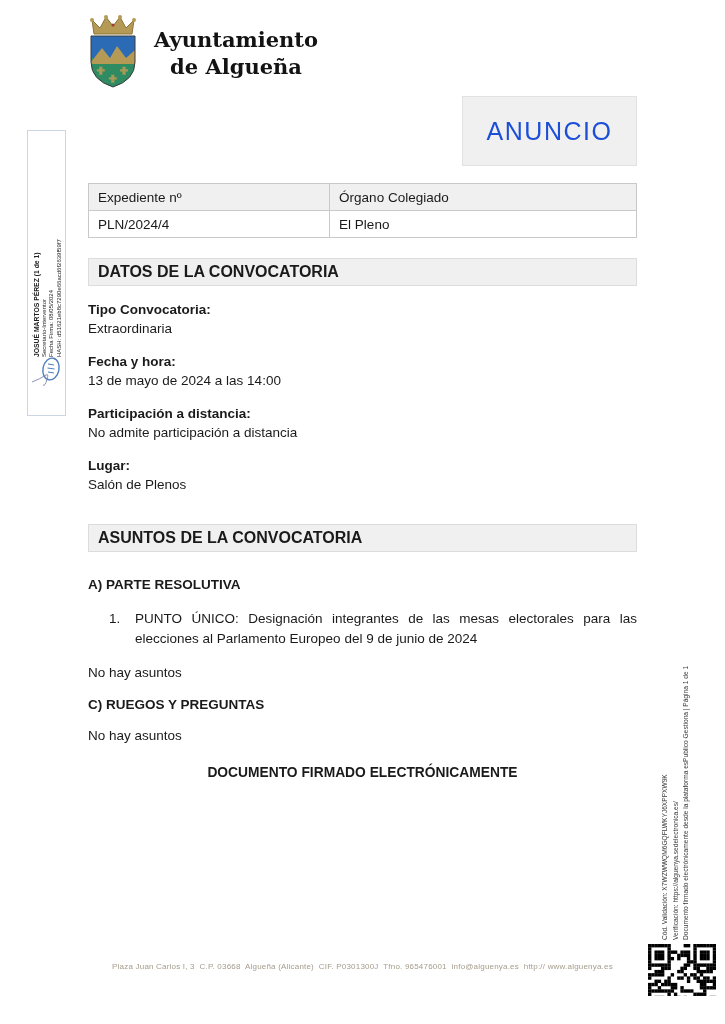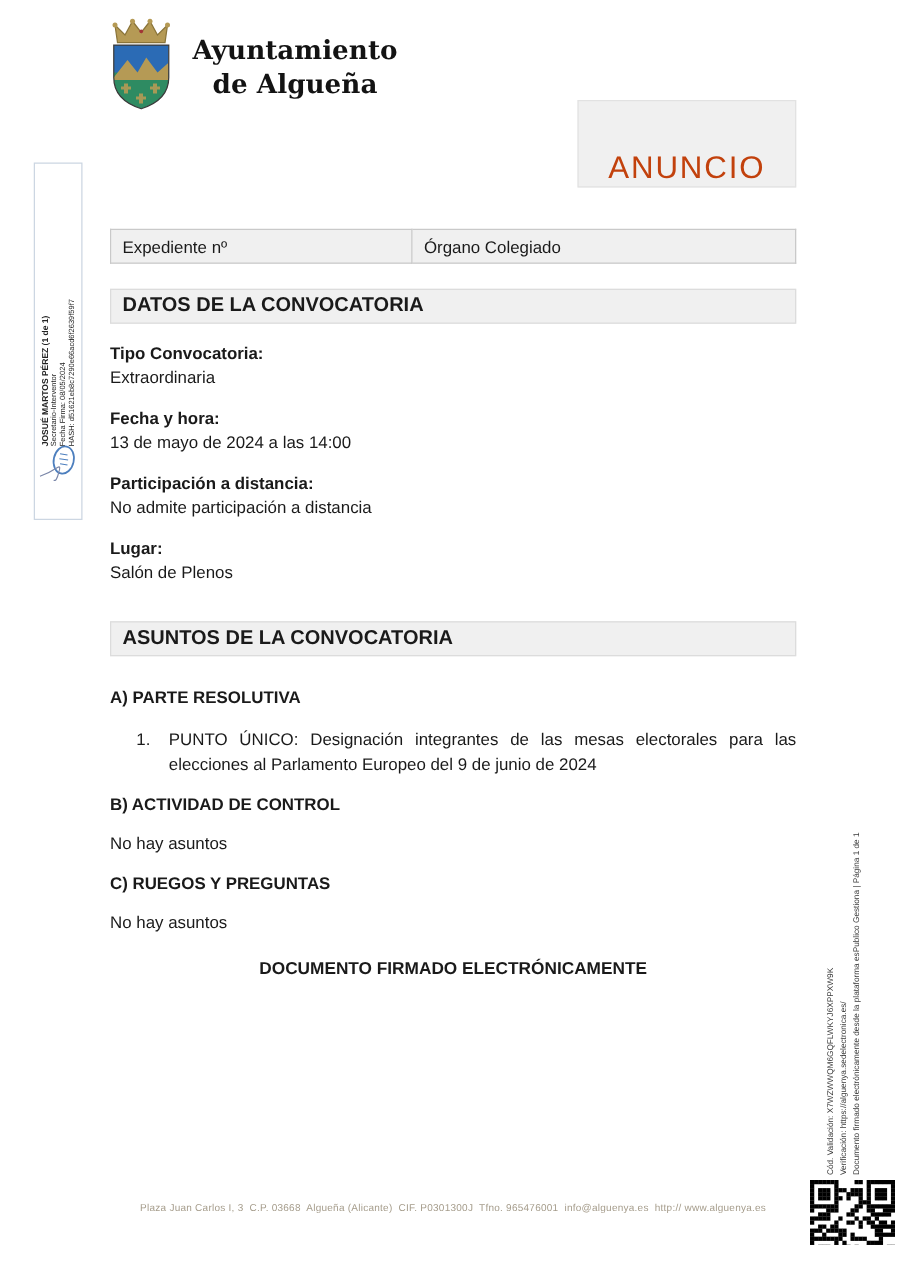--- a/index.html
+++ b/index.html
@@ -9,24 +9,24 @@
     font-family:"Liberation Sans", sans-serif; color:#1a1a1a; overflow:hidden;
   }
   
   .logo { position:absolute; left:84px; top:14px; display:flex; gap:12px; align-items:flex-start; }
   .logo-text {
     font-family:"DejaVu Serif", serif; font-weight:bold; font-size:21px;
     line-height:1.3; padding-top:12px; text-align:center; color:#131313;
   }
   
   .anuncio {
-    position:absolute; left:462px; top:80px; width:175px; height:70px;
+    position:absolute; left:462px; top:96px; width:175px; height:70px;
     background:#f0f0f0; border:1px solid #e2e2e2;
-    display:flex; align-items:flex-end; justify-content:center;
-    font-size:25px; letter-spacing:1.5px; color:#c2410c;
+    display:flex; align-items:center; justify-content:center;
+    font-size:25px; letter-spacing:1.5px; color:#1d4ed8;
   }
   
   .main { position:absolute; left:88px; top:183px; width:549px; font-size:13.5px; }
   table.xtable { width:100%; border-collapse:collapse; }
   table.xtable td {
     border:1px solid #c9c9c9; padding:5px 9px; font-size:13.5px; height:27px;
   }
   table.xtable .hdr { background:#f0f0f0; font-weight:normal; }
   table.xtable .c1 { width:44%; }
   .section-bar {
@@ -114,20 +114,24 @@
   </div>
 
   <div class="main">
 
     <table class="xtable">
       <tbody>
           <tr>
         <td class="hdr c1">Expediente nº</td>
         <td class="hdr">Órgano Colegiado</td>
       </tr>
+      <tr>
+        <td>PLN/2024/4</td>
+        <td>El Pleno</td>
+      </tr>
     </tbody>
       </table>
 
     <div class="section-bar bar-datos">DATOS DE LA CONVOCATORIA</div>
 
     <div class="field">
       <div class="field-label">Tipo Convocatoria:</div>
       <div class="field-value">Extraordinaria</div>
     </div>
     <div class="field">
@@ -145,21 +149,20 @@
 
     <div class="section-bar bar-asuntos">ASUNTOS DE LA CONVOCATORIA</div>
 
     <div class="part-heading">A) PARTE RESOLUTIVA</div>
 
     <div class="agenda-item">
       <div class="agenda-num">1.</div>
       <div class="agenda-text">PUNTO ÚNICO: Designación integrantes de las mesas electorales para las elecciones al Parlamento Europeo del 9 de junio de 2024</div>
     </div>
 
-    <div class="part-heading b">B) ACTIVIDAD DE CONTROL</div>
     <div class="part-body">No hay asuntos</div>
 
     <div class="part-heading c">C) RUEGOS Y PREGUNTAS</div>
     <div class="part-body">No hay asuntos</div>
 
     <div class="signed-notice">DOCUMENTO FIRMADO ELECTRÓNICAMENTE</div>
   </div>
 
   <div class="left-box">
     <div class="left-vtext">

